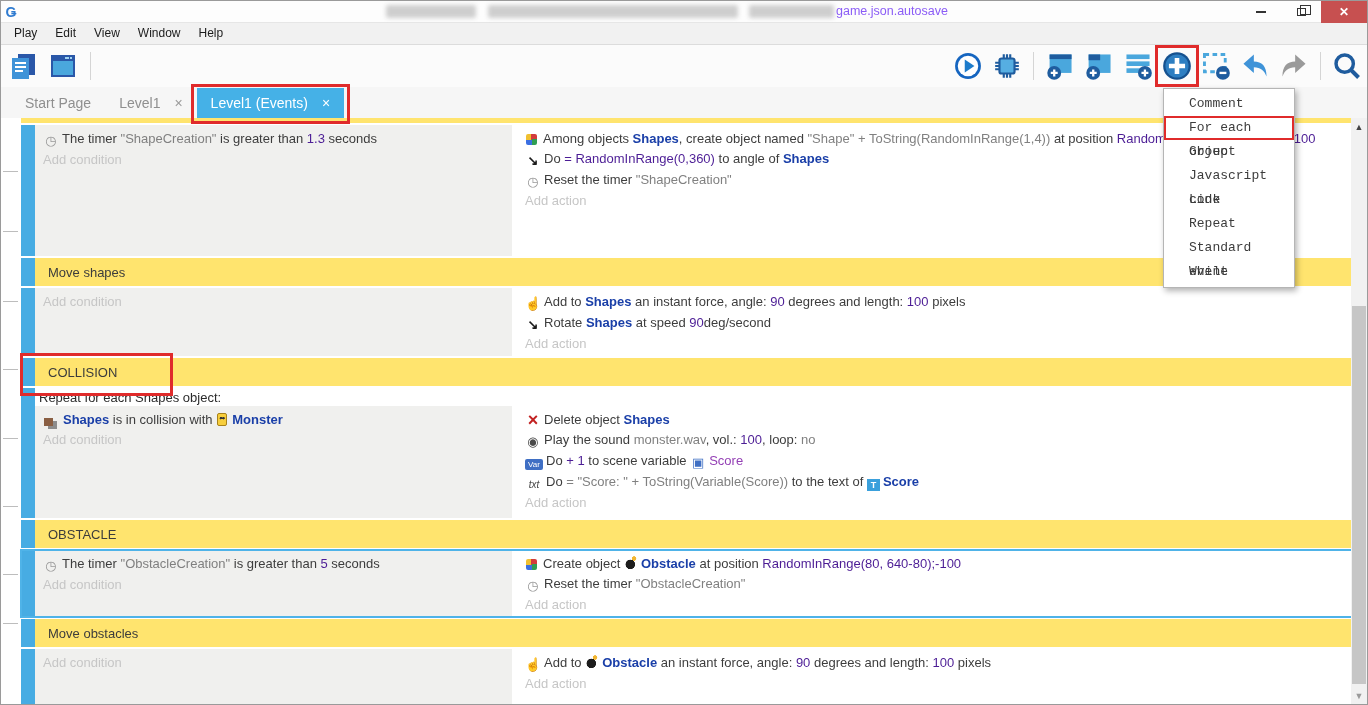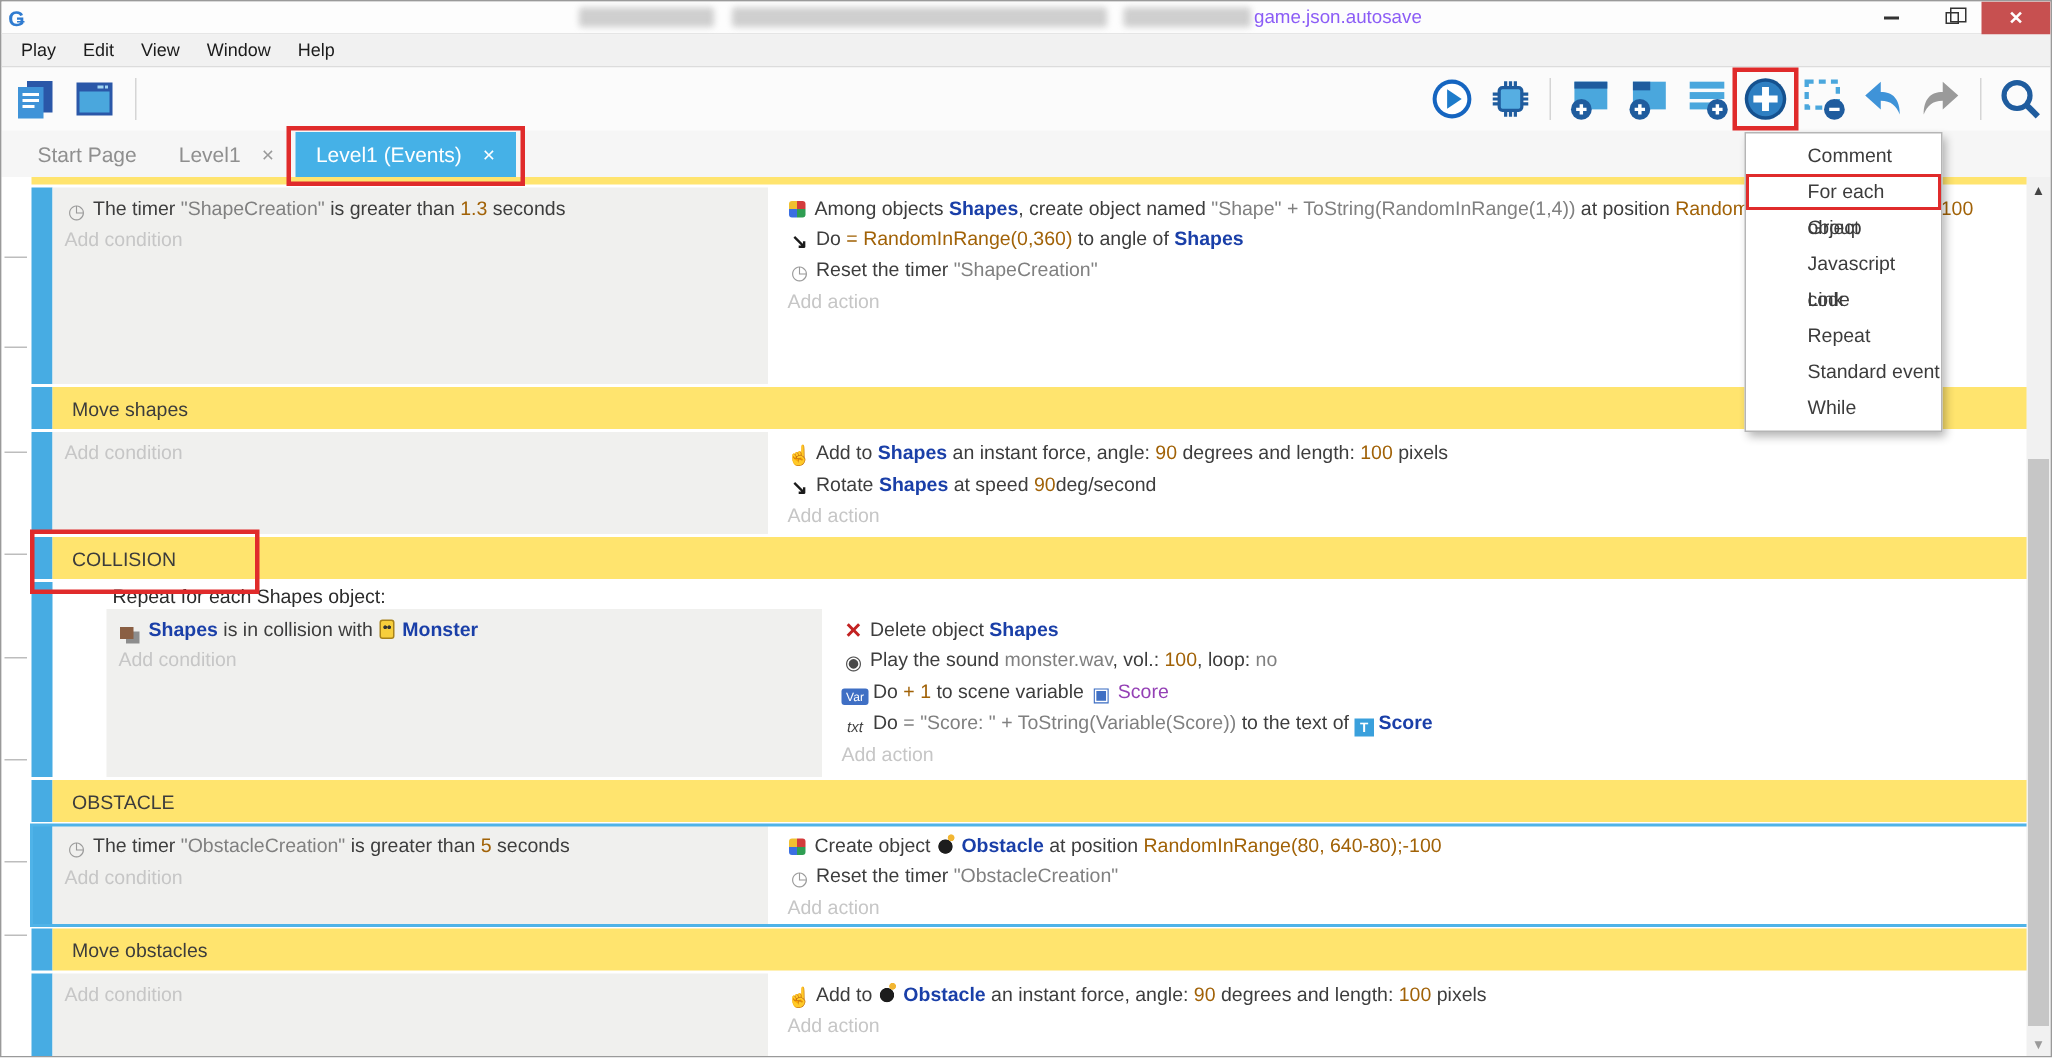--- a/index.html
+++ b/index.html
@@ -51,21 +51,21 @@
   .erow.sel { outline:2px solid #4fb3e8; outline-offset:-1px; }
   .econtent { flex:1; display:flex; flex-direction:column; }
   .eheader { background:#fff; font-size:13px; color:#2b2b2b; padding:2px 4px 1px 4px; }
   .ebody { flex:1; display:flex; align-items:stretch; }
   .cond { width:477px; flex:none; background:#f0f0ee; padding:3px 2px; }
   .act { flex:1; background:#fff; margin-left:5px; padding:3px 2px; }
   .line { padding:2px 4px 1px 6px; font-size:13px; line-height:17px; color:#3d3d3d; }
   .line.ph { color:#c6c6c6; }
   .seg-p { color:#3d3d3d; }
   .seg-o { color:#1a3fa8; font-weight:bold; }
-  .seg-g { color:#a16207; }
+  .seg-g { color:#4c1d95; }
   .seg-q { color:#808080; }
   .seg-v { color:#9440b5; }
 
   
   .mi { display:inline-block; width:16px; height:14px; vertical-align:-2px; margin-right:3px; text-align:center; line-height:14px; font-size:13px; position:relative; }
   .mi-timer::before { content:"◷"; color:#9a9a9a; }
   .mi-create { width:11px; height:11px; margin:0 6px 0 1px; border-radius:2px;
     background:conic-gradient(#d33c3c 0 25%, #2f9e53 25% 50%, #3b6fe2 50% 75%, #f0c030 75%); }
   .mi-angle::before, .mi-rotate::before { content:"↘"; color:#1b1b1b; font-weight:bold; }
   .mi-scale::before { content:"↔"; display:inline-block; transform:rotate(-45deg); color:#1b1b1b; font-weight:bold; }
@@ -89,21 +89,21 @@
   .mi-shapes { width:9px; height:8px; background:#8a5f43; box-shadow:4px 3px 0 #8d8d8d; margin:2px 10px 0 1px; }
 
   
   .scrollbar { position:absolute; right:0; top:117px; bottom:0; width:16px; background:#f1f1f1; }
   .sb-up { position:absolute; top:4px; left:0; width:16px; text-align:center; font-size:9px; color:#444; }
   .sb-thumb { position:absolute; left:1px; top:188px; width:14px; height:378px; background:#c6c6c6; }
   .sb-down { position:absolute; bottom:3px; left:0; width:16px; text-align:center; font-size:9px; color:#9a9a9a; }
 
   
   .ctx-menu { position:absolute; left:1162px; top:87px; width:132px; background:#fff; border:1px solid #b5b5b5; box-shadow:2px 3px 6px rgba(0,0,0,.3); z-index:60; padding:3px 0; }
-  .cm-item { height:24px; line-height:24px; padding-left:41px; font-size:13px; color:#3c3c3c; }
+  .cm-item { height:24px; line-height:24px; padding-left:25px; font-size:13px; color:#3c3c3c;font-family:Liberation Mono, monospace; }
   .cm-item.hl { outline:2px solid #e02b2b; outline-offset:-2px; }
 </style>
 </head>
 <body>
 
 <div id="app">
 
   <div class="titlebar">
     <span class="app-logo">Ǥ</span>
     <span class="title-redact" style="left:385px;width:90px;"></span>
@@ -281,21 +281,21 @@
               <div class="line"><span class="mi mi-rotate"></span><span class="seg-p">Rotate </span><span class="seg-o">Shapes</span><span class="seg-p"> at speed </span><span class="seg-g">90</span><span class="seg-p">deg/second</span></div>
               <div class="line ph">Add action</div>
             </div>
           </div>
         </div>
       </div>
       <div class="row crow annotated">
         <div class="bar"></div>
         <div class="panel">COLLISION</div>
       </div>
-      <div class="row erow" style="min-height: 130px; gap: 36px;">
+      <div class="row erow" style="min-height: 130px;">
         <div class="bar"></div>
         <div class="econtent">
           <div class="eheader">Repeat for each Shapes object:</div>
           <div class="ebody">
             <div class="cond">
               <div class="line"><span class="mi mi-shapes"></span><span class="seg-o">Shapes</span><span class="seg-p"> is in collision with </span><span class="mi mi-monster"></span><span class="seg-o">Monster</span></div>
               <div class="line ph">Add condition</div>
             </div>
             <div class="act">
               <div class="line"><span class="mi mi-delete"></span><span class="seg-p">Delete object </span><span class="seg-o">Shapes</span></div>

